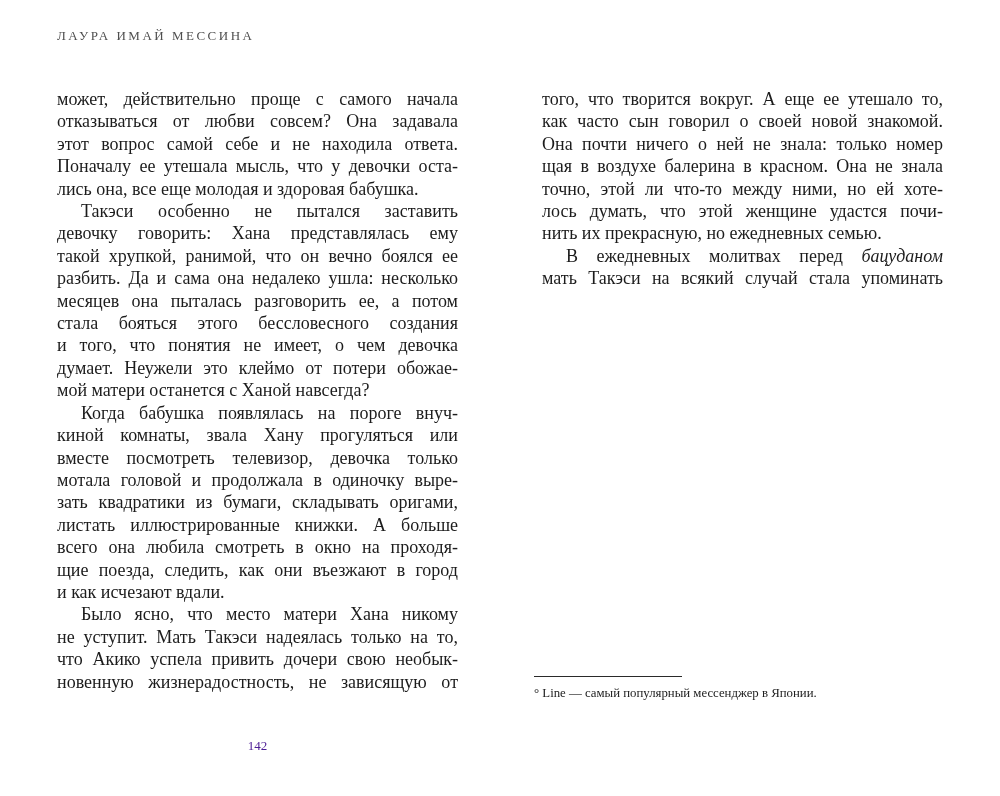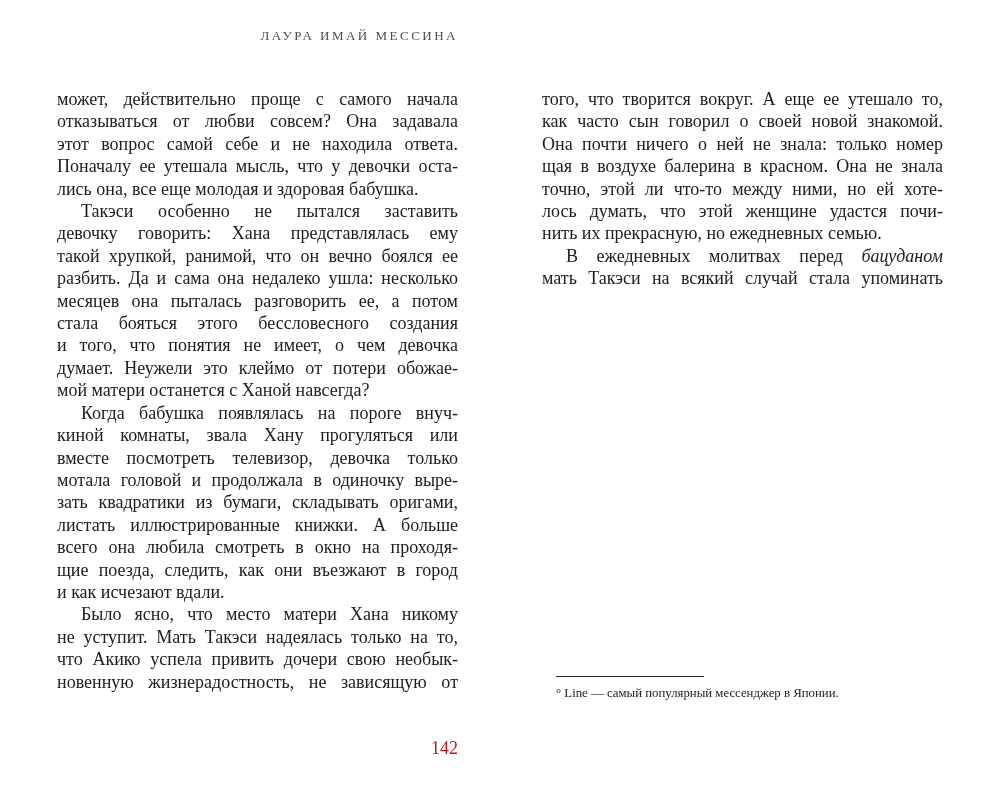--- a/index.html
+++ b/index.html
@@ -13,21 +13,21 @@
     position: relative;
     overflow: hidden;
     font-family: "Liberation Serif", "DejaVu Serif", serif;
     color: #1c1c1c;
   }
   .running-header {
     position: absolute;
     left: 57px;
     top: 28px;
     width: 401px;
-    text-align: right;
+    text-align: left;
     font-size: 13px;
     letter-spacing: 2.5px;
     color: #4f4f4f;
   }
   .text-column {
     position: absolute;
     top: 88px;
     width: 401px;
     font-size: 18px;
     line-height: 22.4px;
@@ -41,27 +41,27 @@
     white-space: normal;
   }
   .line.end { text-align-last: left; }
   .line.indent { text-indent: 24px; }
   .line i { font-style: italic; }
   .page-number {
     position: absolute;
     left: 57px;
     top: 738px;
     width: 401px;
-    text-align: right;
-    font-size: 18px;
-    color: #b91c1c;
+    text-align: center;
+    font-size: 13px;
+    color: #4c1d95;
   }
   .footnote-block {
     position: absolute;
-    left: 556px;
+    left: 534px;
     top: 676px;
     width: 401px;
   }
   .footnote-rule {
     width: 148px;
     height: 0;
     border-top: 1px solid #2a2a2a;
     margin-bottom: 8px;
   }
   .footnote-text {

